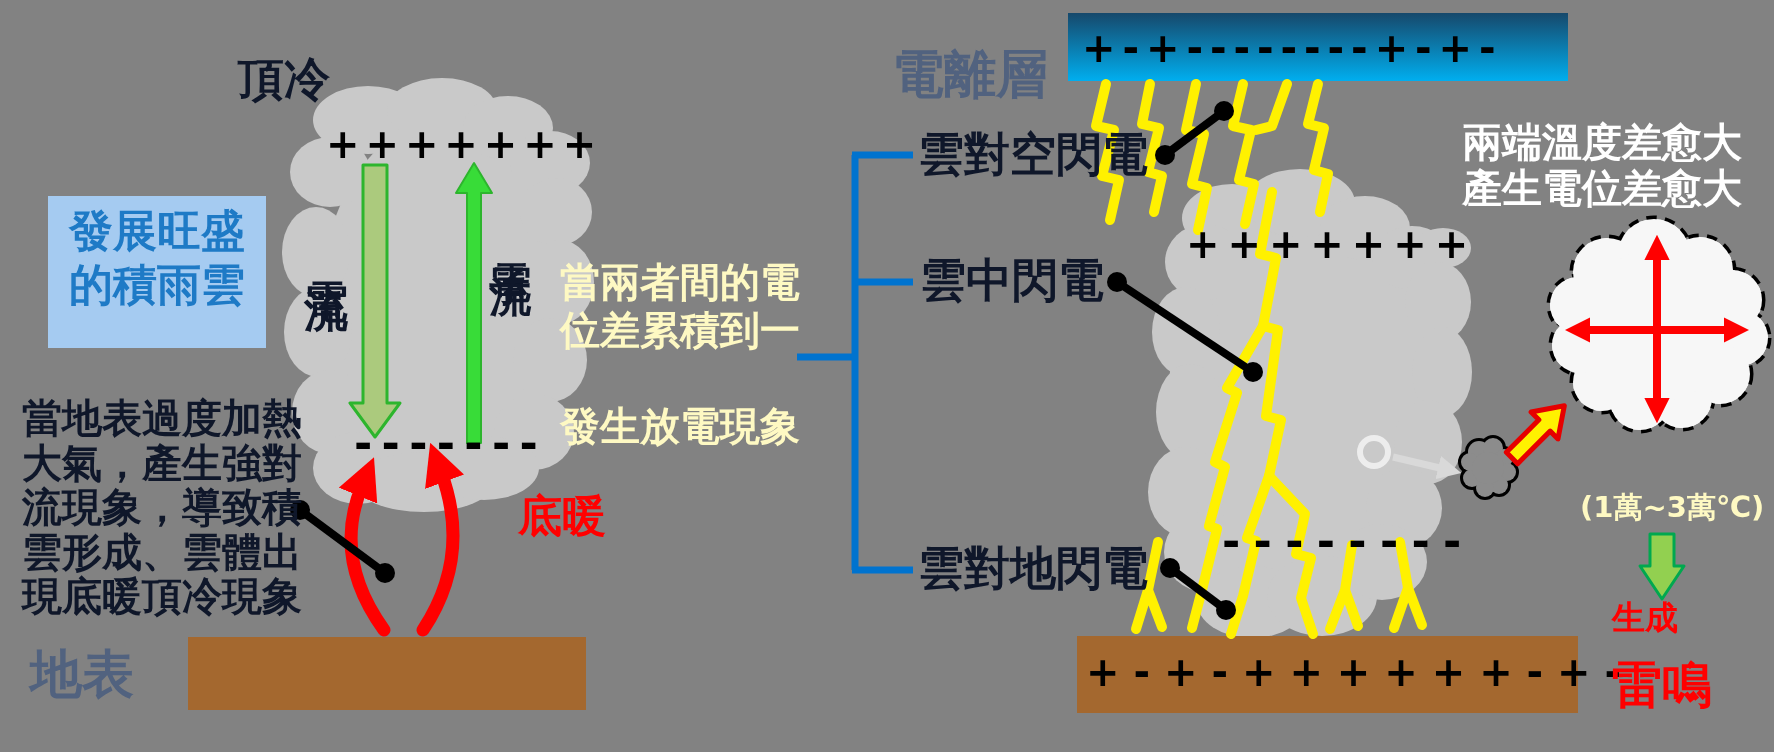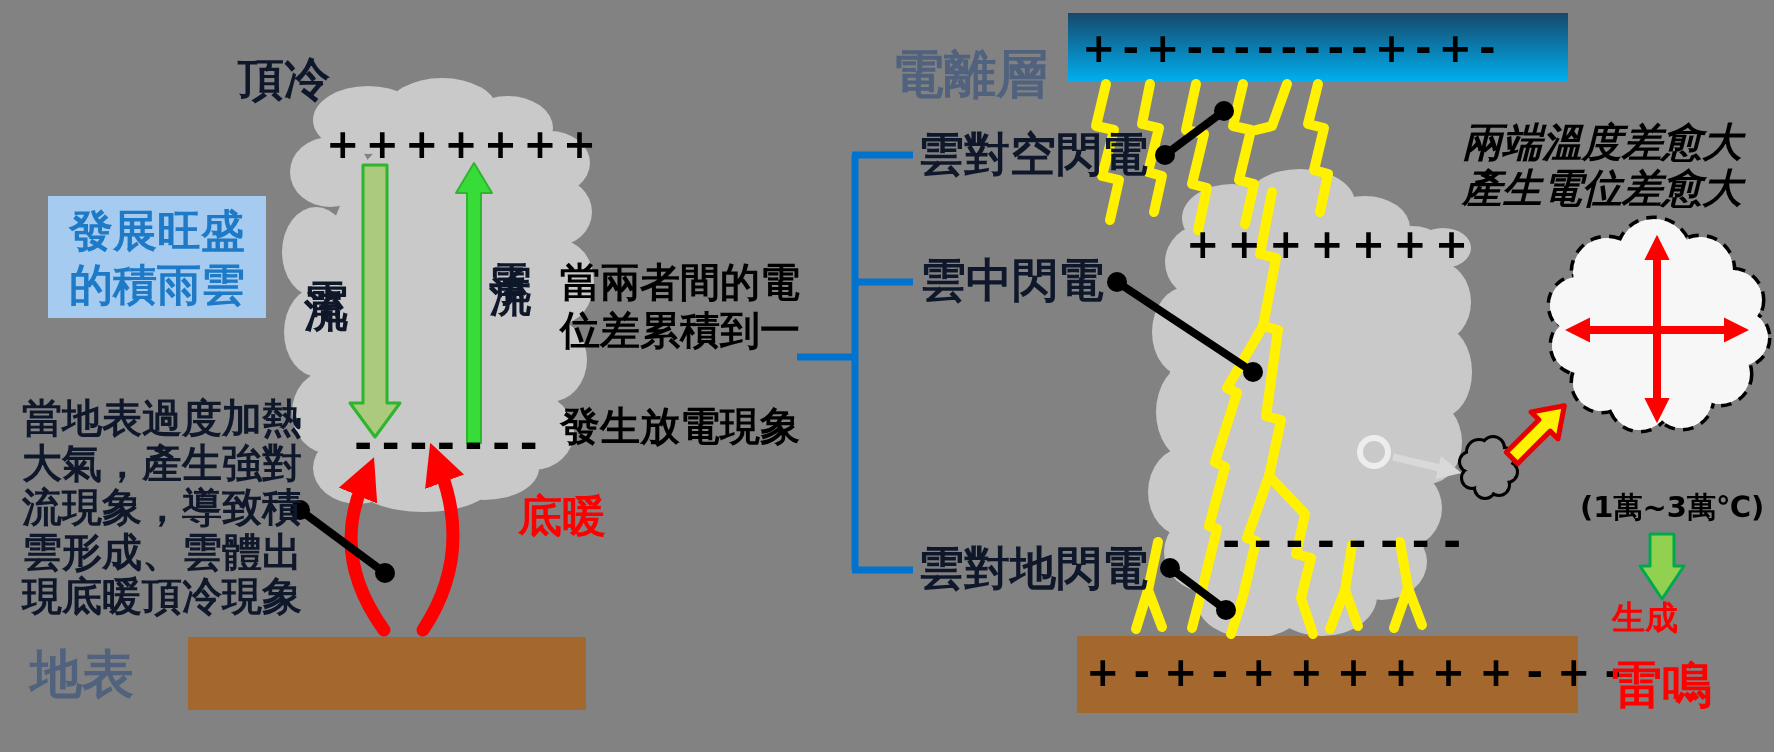--- a/index.html
+++ b/index.html
@@ -5,28 +5,28 @@
   html,body{margin:0;padding:0;background:#666;}
   #canvas{
     position:relative;width:1774px;height:752px;background:#828282;
     overflow:hidden;font-family:"DejaVu Sans",sans-serif;font-weight:bold;
   }
   #shapes{position:absolute;left:0;top:0;}
   .txt{position:absolute;white-space:pre;line-height:1.1;}
   .vtext{writing-mode:vertical-rl;text-orientation:upright;letter-spacing:4px;}
   .blue{color:#0f172a;}
   .slate{color:#51627F;}
-  .slate2{color:#000000;}
+  .slate2{color:#fef9c3;}
   .green{color:#0f172a;}
   .red{color:#FF0000;}
-  .azure{color:#000000;font-style:italic;}
+  .azure{color:#ffffff;}
   .black{color:#0f172a;}
   .charges{color:#000;}
   #cloud-box{
-    position:absolute;left:48px;top:196px;width:218px;height:122px;
+    position:absolute;left:48px;top:196px;width:218px;height:152px;
     background:#A5CBF1;text-align:center;padding-top:8px;box-sizing:border-box;
   }
   #cloud-box div{font-size:44px;line-height:54px;color:#1E7AC6;}
   .para{white-space:pre;}
 </style>
 </head>
 <body>
 
 <div id="canvas">
 

